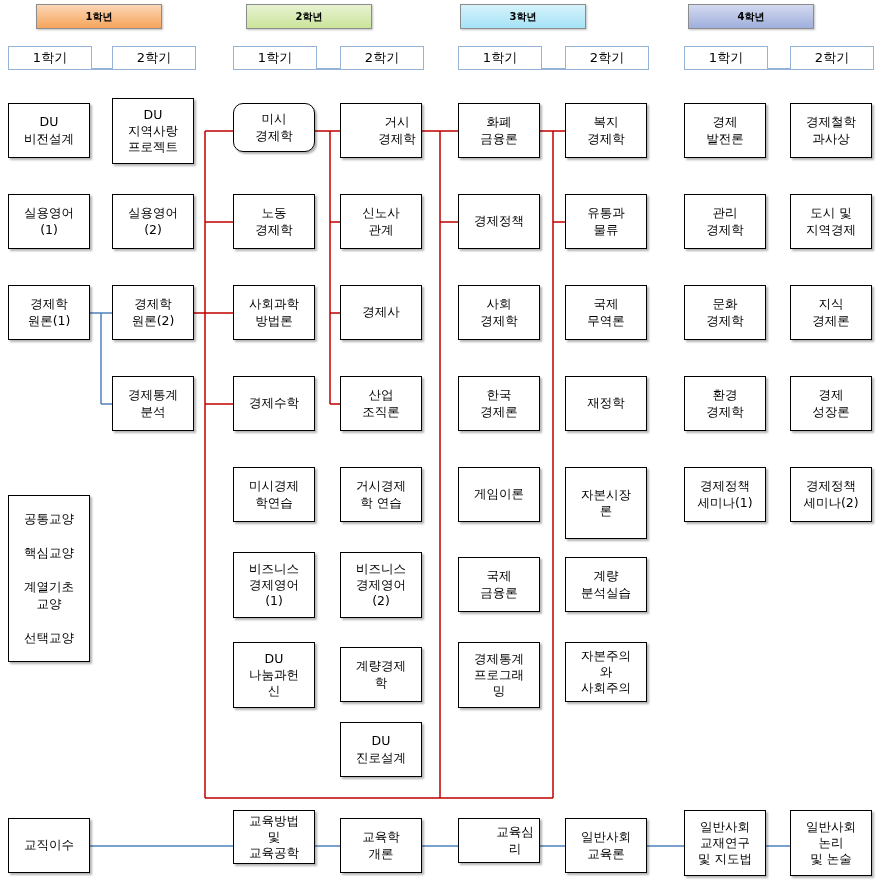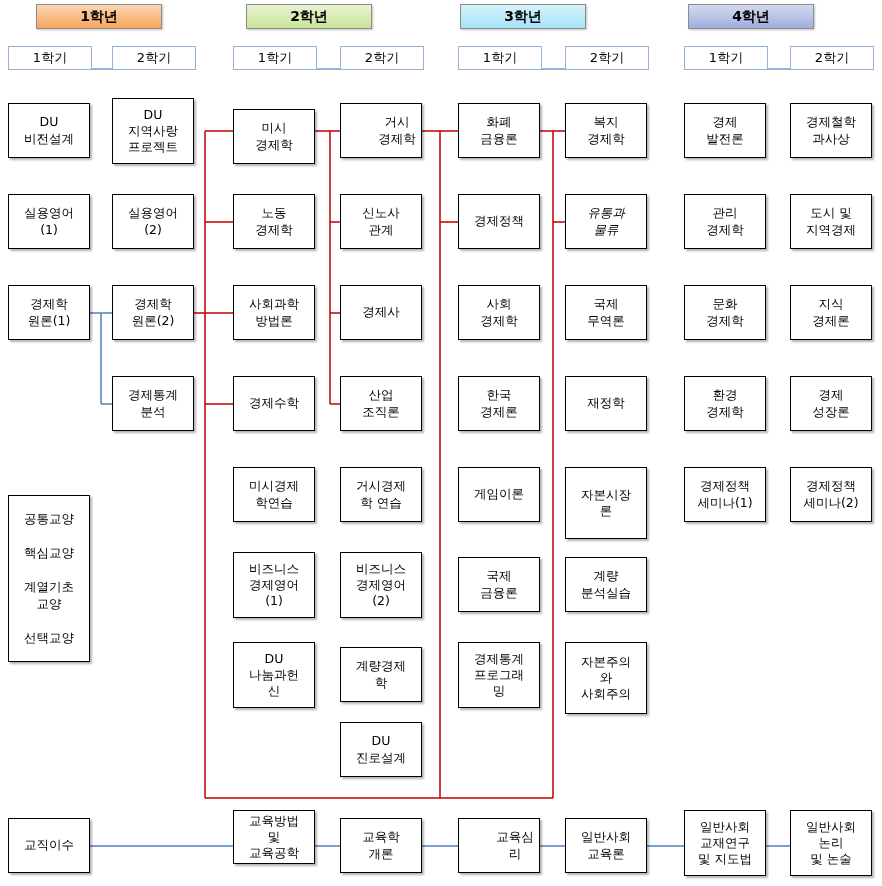--- a/index.html
+++ b/index.html
@@ -8,21 +8,21 @@
     width:882px;height:886px;
     background:#ffffff;
     font-family:"DejaVu Sans","Liberation Sans",sans-serif;
     overflow:hidden;
   }
   #wires{position:absolute;left:0;top:0;z-index:0;}
   .year-header{
     position:absolute;top:4px;width:124px;height:23px;z-index:2;
     border:1px solid #8c8c8c;
     display:flex;align-items:center;justify-content:center;
-    font-size:14px;font-weight:bold;color:#000;
+    font-size:10px;font-weight:bold;color:#000;
     background-image:linear-gradient(rgba(255,255,255,.55),rgba(255,255,255,0));
     box-shadow:1px 1px 2px rgba(0,0,0,.25);
   }
   .sem-tab{
     position:absolute;top:46px;width:82px;height:22px;z-index:2;
     background:#fff;border:1px solid #95b3d7;
     display:flex;align-items:center;justify-content:center;
     font-size:13px;color:#000;
   }
   .group-line{
@@ -90,21 +90,21 @@
 원론(1)</div>
     <div class="course-box" style="left: 112px; top: 98px; height: 66px;">DU
 지역사랑
 프로젝트</div>
     <div class="course-box" style="left: 112px; top: 194px; height: 55px;">실용영어
 (2)</div>
     <div class="course-box" style="left: 112px; top: 285px; height: 55px;">경제학
 원론(2)</div>
     <div class="course-box" style="left: 112px; top: 376px; height: 55px;">경제통계
 분석</div>
-    <div class="course-box" style="left: 233px; top: 109px; height: 55px;">미시
+    <div class="course-box" style="left: 233px; top: 103px; height: 49px; border-radius: 10px;">미시
 경제학</div>
     <div class="course-box" style="left: 233px; top: 194px; height: 55px;">노동
 경제학</div>
     <div class="course-box" style="left: 233px; top: 285px; height: 55px;">사회과학
 방법론</div>
     <div class="course-box" style="left: 233px; top: 376px; height: 55px;">경제수학</div>
     <div class="course-box" style="left: 233px; top: 467px; height: 55px;">미시경제
 학연습</div>
     <div class="course-box" style="left: 233px; top: 552px; height: 66px;">비즈니스
 경제영어
@@ -136,30 +136,30 @@
     <div class="course-box" style="left: 458px; top: 376px; height: 55px;">한국
 경제론</div>
     <div class="course-box" style="left: 458px; top: 467px; height: 55px;">게임이론</div>
     <div class="course-box" style="left: 458px; top: 557px; height: 55px;">국제
 금융론</div>
     <div class="course-box" style="left: 458px; top: 642px; height: 66px;">경제통계
 프로그래
 밍</div>
     <div class="course-box" style="left: 565px; top: 103px; height: 55px;">복지
 경제학</div>
-    <div class="course-box" style="left: 565px; top: 194px; height: 55px; font-style: italic;">유통과
+    <div class="course-box" style="left: 565px; top: 194px; height: 55px;">유통과
 물류</div>
     <div class="course-box" style="left: 565px; top: 285px; height: 55px;">국제
 무역론</div>
     <div class="course-box" style="left: 565px; top: 376px; height: 55px;">재정학</div>
     <div class="course-box" style="left: 565px; top: 467px; height: 72px;">자본시장
 론</div>
     <div class="course-box" style="left: 565px; top: 557px; height: 55px;">계량
 분석실습</div>
-    <div class="course-box" style="left: 565px; top: 642px; height: 72px;">자본주의
+    <div class="course-box" style="left: 565px; top: 642px; height: 60px;">자본주의
 와
 사회주의</div>
     <div class="course-box" style="left: 684px; top: 103px; height: 55px;">경제
 발전론</div>
     <div class="course-box" style="left: 684px; top: 194px; height: 55px;">관리
 경제학</div>
     <div class="course-box" style="left: 684px; top: 285px; height: 55px;">문화
 경제학</div>
     <div class="course-box" style="left: 684px; top: 376px; height: 55px;">환경
 경제학</div>
@@ -174,21 +174,21 @@
     <div class="course-box" style="left: 790px; top: 376px; height: 55px;">경제
 성장론</div>
     <div class="course-box" style="left: 790px; top: 467px; height: 55px;">경제정책
 세미나(2)</div>
     <div class="course-box" style="left: 8px; top: 818px; height: 55px;">교직이수</div>
     <div class="course-box" style="left: 233px; top: 810px; height: 54px;">교육방법
 및
 교육공학</div>
     <div class="course-box" style="left: 340px; top: 818px; height: 55px;">교육학
 개론</div>
-    <div class="course-box" style="left: 458px; top: 818px; height: 55px; padding-left: 32px;">교육심리</div>
+    <div class="course-box" style="left: 458px; top: 818px; height: 45px; padding-left: 32px;">교육심리</div>
     <div class="course-box" style="left: 565px; top: 818px; height: 55px;">일반사회
 교육론</div>
     <div class="course-box" style="left: 684px; top: 810px; height: 66px;">일반사회
 교재연구
 및 지도법</div>
     <div class="course-box" style="left: 790px; top: 810px; height: 66px;">일반사회
 논리
 및 논술</div>
   </div>
 

